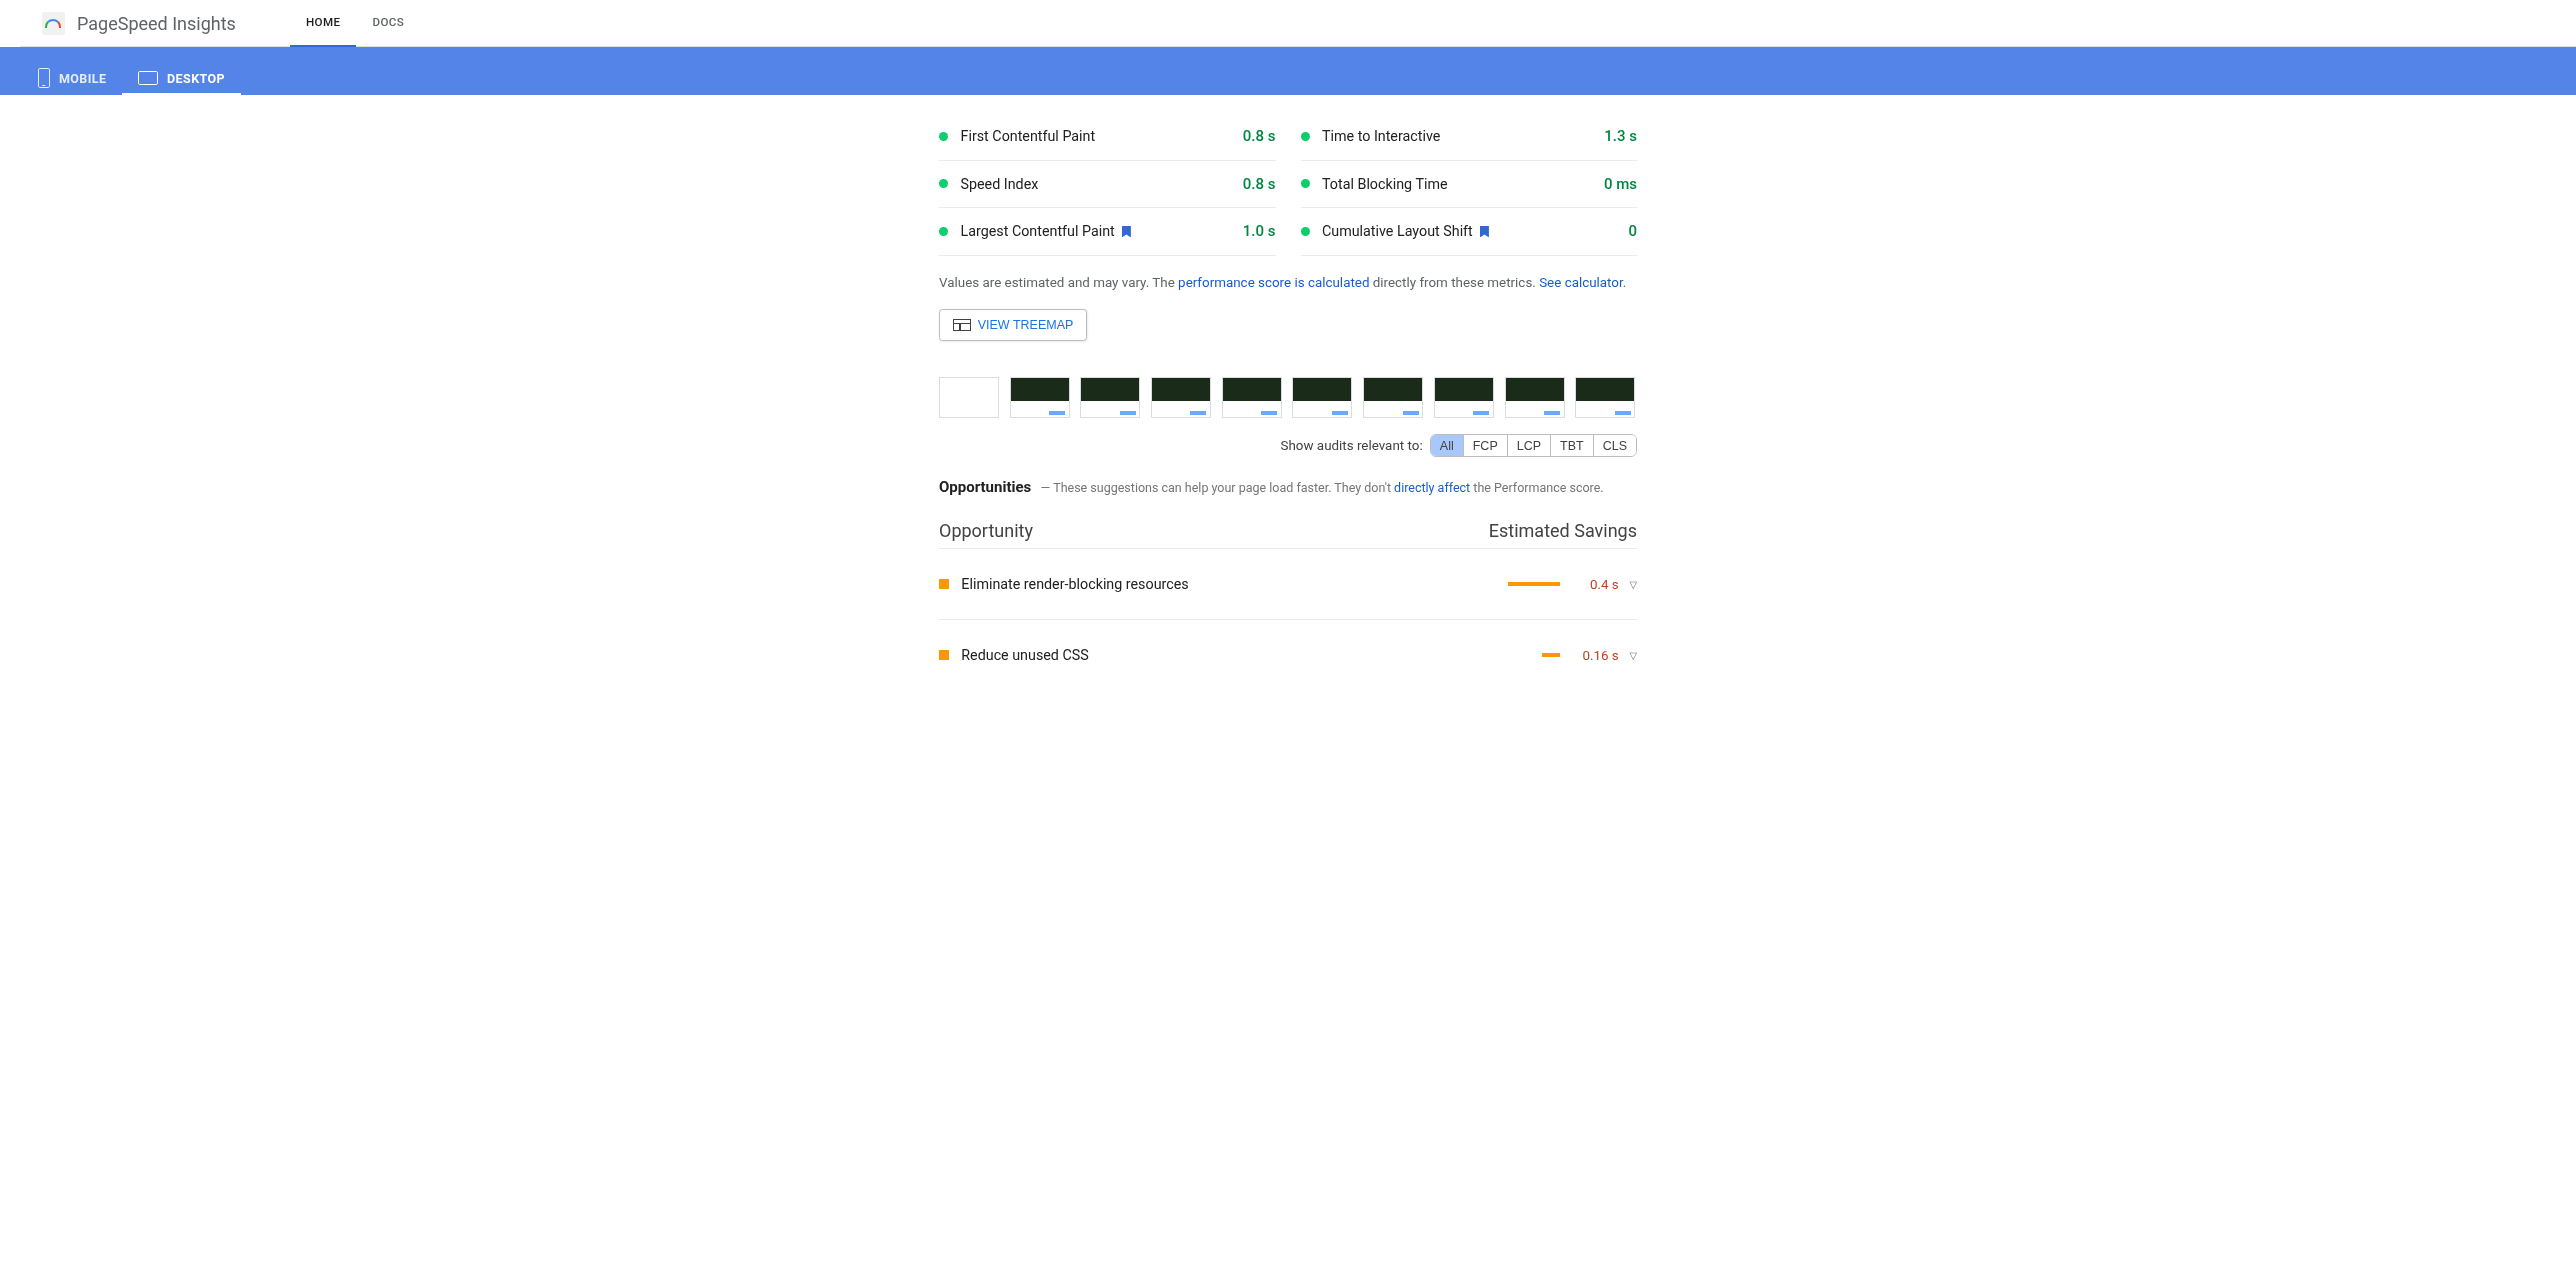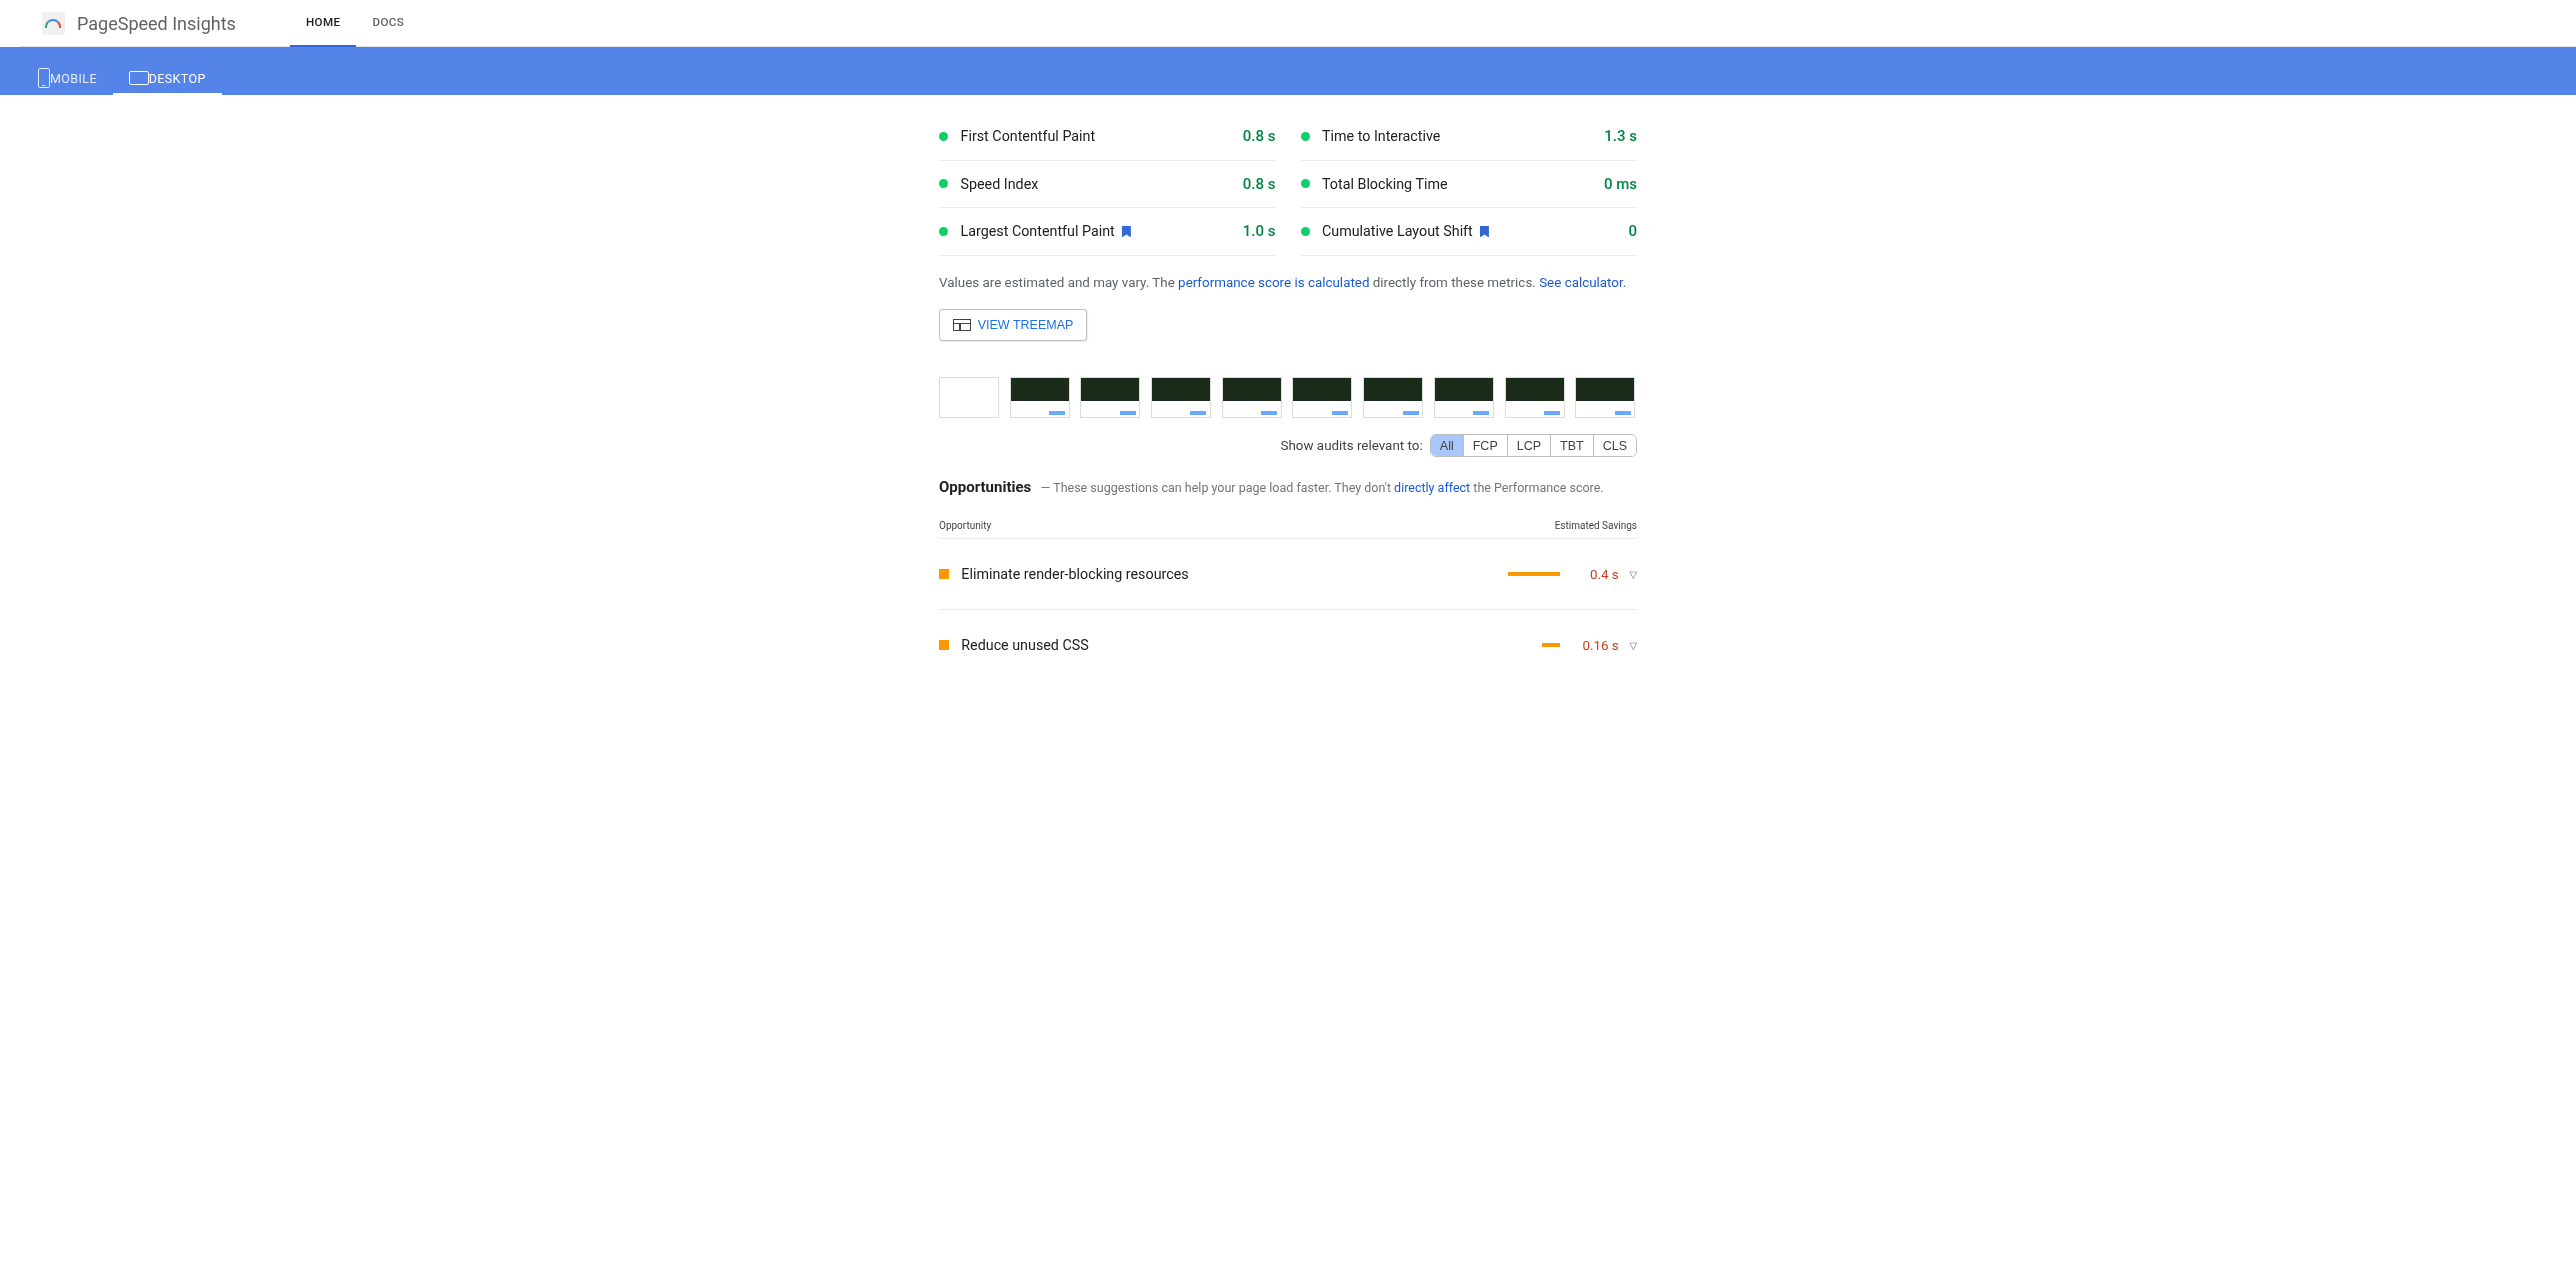--- a/index.html
+++ b/index.html
@@ -9,21 +9,21 @@
 .header { display: flex; align-items: center; height: 47px; padding: 0 21.5px; border-bottom: 0.9px solid #e0e0e0; margin-left: 20px; }
 .logo-box { width: 23px; height: 23px; background: #f1f1f1; border-radius: 2.7px; display: flex; align-items: center; justify-content: center; margin-right: 12.5px; }
 .logo-arc { width: 16px; height: 9px; border: 2.7px solid; border-color: #4285f4 #ea4335 transparent #34a853; border-radius: 9px 9px 0 0; border-bottom: none; }
 .app-title { font-size: 18px; color: #5f6368; font-weight: 400; margin-right: 54px; }
 .nav-tabs { display: flex; height: 47px; }
 .nav-tab { display: flex; align-items: center; padding: 16px 16px; font-size: 11.6px; font-weight: 500; letter-spacing: 0.4px; color: #5f6368; cursor: pointer; border-bottom: 2.7px solid transparent; }
 .nav-tab.active { color: #202124; border-bottom-color: #3367d6; }
 
 
 .device-bar { background: #5584e8; height: 48px; display: flex; align-items: flex-end; padding: 0 21.5px; }
-.device-tab { display: flex; align-items: center; padding: 0 16px; height: 32px; color: #fff; font-size: 12.5px; font-weight: 400; letter-spacing: 0.4px; cursor: pointer; border-bottom: 2.7px solid transparent; opacity: 0.85; }
+.device-tab { display: flex; align-items: center; gap: 9px; padding: 0 16px; height: 32px; color: #fff; font-size: 12.5px; font-weight: 700; letter-spacing: 0.4px; cursor: pointer; border-bottom: 2.7px solid transparent; opacity: 0.85; }
 .device-tab.active { border-bottom-color: #fff; opacity: 1; }
 .icon-mobile { width: 12.5px; height: 19.7px; border: 1.8px solid #fff; border-radius: 1.8px; position: relative; }
 .icon-mobile::after { content: ''; position: absolute; bottom: 0.9px; left: 50%; transform: translateX(-50%); width: 3.6px; height: 0.9px; background: #fff; }
 .icon-desktop { width: 19.7px; height: 14.3px; border: 1.8px solid #fff; border-radius: 1.8px; position: relative; }
 
 
 .main { max-width: 698px; margin: 0 auto; padding: 18px 0; }
 
 
 .metrics { display: grid; grid-template-columns: 1fr 1fr; gap: 0 25px; }
@@ -58,21 +58,21 @@
 .audit-filter { display: flex; align-items: center; justify-content: flex-end; gap: 7.2px; margin-bottom: 19.7px; font-size: 13.4px; color: #424242; }
 .filter-group { display: flex; border: 0.9px solid #bdbdbd; border-radius: 6px; overflow: hidden; }
 .filter-btn { padding: 3.6px 9px; font-size: 12.5px; background: #fff; border: none; border-right: 0.9px solid #bdbdbd; cursor: pointer; color: #424242; }
 .filter-btn:last-child { border-right: none; }
 .filter-btn.active { background: #a8c7fa; }
 
 
 .opp-header { font-size: 15px; font-weight: 700; color: #212121; display: inline; }
 .opp-desc { font-size: 12.5px; color: #757575; line-height: 1.7; }
 .opp-desc a { color: #1a5bd0; text-decoration: none; }
-.opp-table-head { display: flex; justify-content: space-between; margin: 21.5px 0 7.2px; font-size: 10px; color: #424242; gap: 32px; }
+.opp-table-head { display: flex; justify-content: space-between; margin: 21.5px 0 7.2px; font-size: 18px; color: #424242; gap: 32px; }
 .opp-row { display: flex; align-items: center; padding: 27px 0; border-top: 0.9px solid #ebebeb; }
 .sq { width: 9.8px; height: 9.8px; background: #fa9802; margin-right: 12.5px; flex-shrink:0; }
 .opp-label { flex: 1; font-size: 14.3px; color: #212121; }
 .opp-bar { height: 4.5px; background: #fa9802; margin-right: 10.7px; }
 .opp-value { width: 48px; text-align: right; font-size: 13.4px; color: #c7401f; font-weight: 400; }
 .chevron { margin-left: 10.7px; color: #757575; font-size: 9.8px; cursor:pointer; }
 </style>
 </head>
 <body>
 

